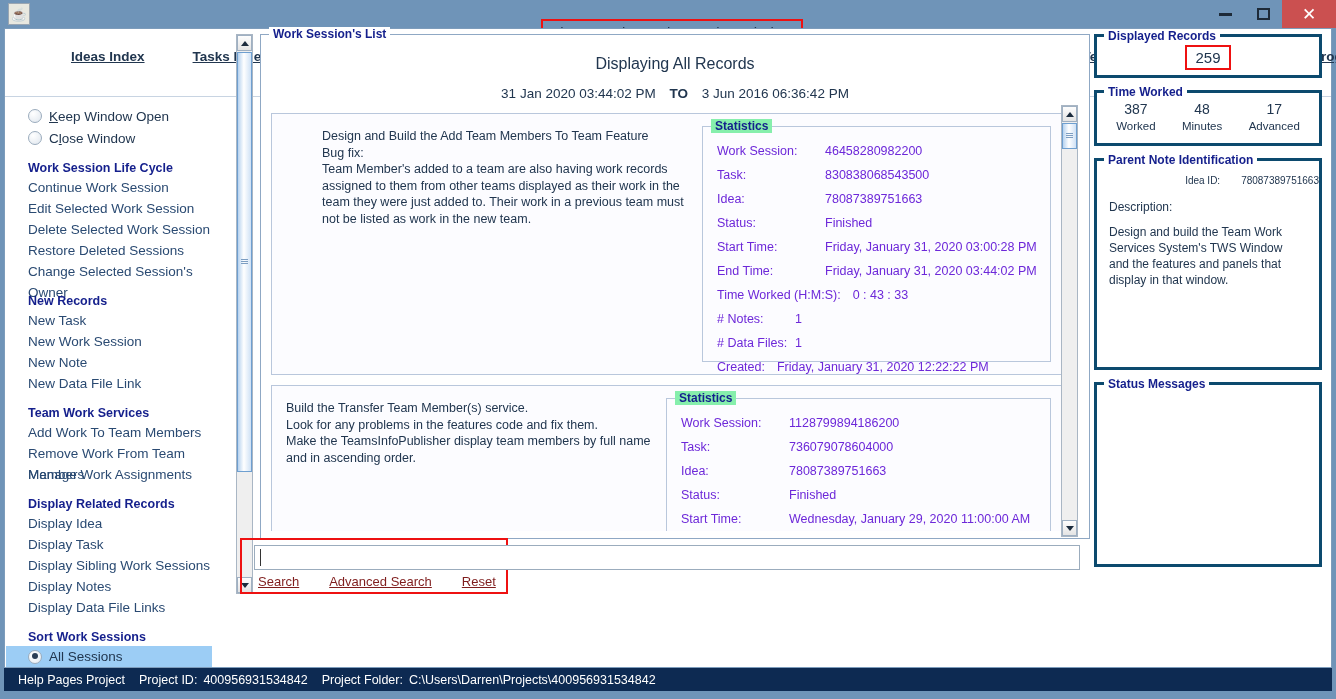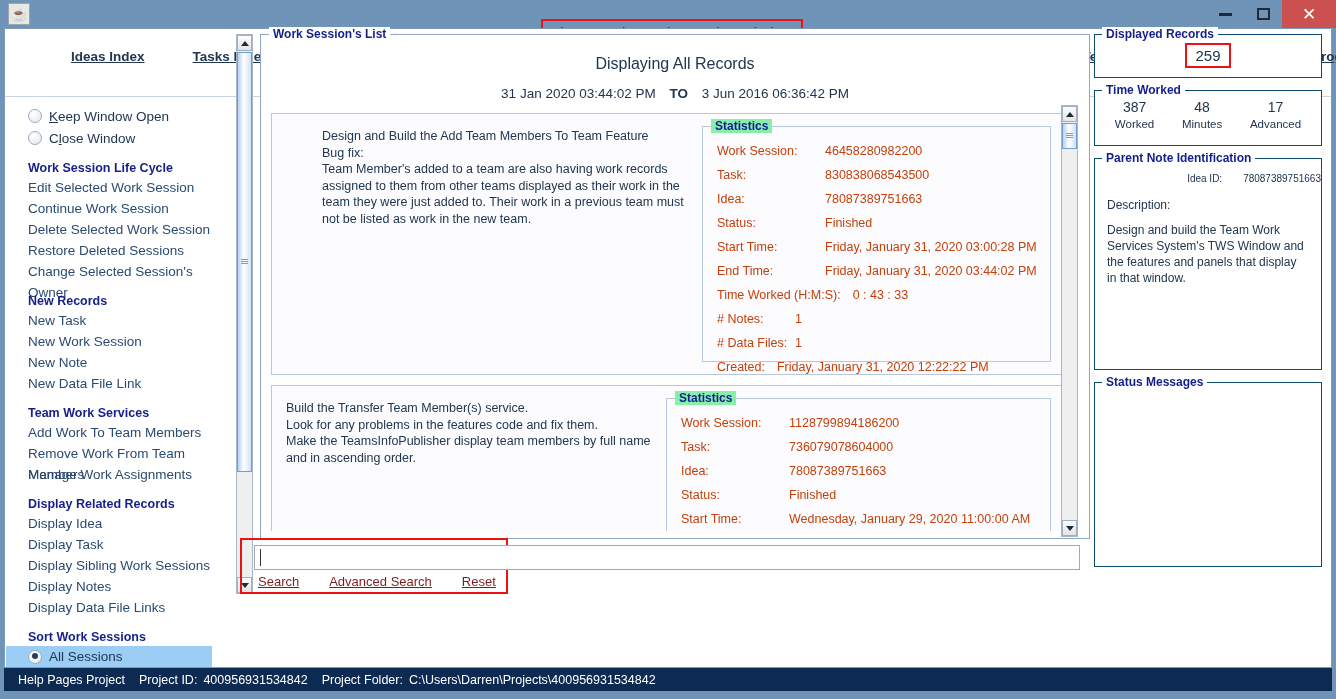--- a/index.html
+++ b/index.html
@@ -74,41 +74,41 @@
   .disp-range{text-align:center;font-size:13.5px;color:#21364f;margin-top:13px;}
   .disp-range .to{font-weight:bold;margin:0 10px;}
 
   .records{position:absolute;left:10px;top:78px;width:795px;height:418px;overflow:hidden;}
   .record{border:1px solid #b9c7dc;box-sizing:border-box;background:#fcfcff;margin-bottom:10px;
           display:flex;padding:8px 0 8px 0;}
   .rec-desc{width:370px;padding:6px 10px 6px 14px;font-size:12.5px;color:#21364f;line-height:16.5px;}
   .rec-stats{position:relative;flex:1;margin:4px 14px 4px 0;border:1px solid #b9c7dc;box-sizing:border-box;
              background:#fcfcff;padding:12px 0 8px 0;}
   .rec-stats .grp-title{background:#86efac;}
-  .srow{display:flex;font-size:12.5px;color:#c2410c;line-height:24px;padding-left:14px;}
+  .srow{display:flex;font-size:12.5px;color:#6d28d9;line-height:24px;padding-left:14px;}
   .srow .k{width:108px;flex:none;}
   .srow .v{white-space:nowrap;}
   .srow.inline .k{width:auto;margin-right:12px;}
 
   
   .vsb-center{left:1057px;top:176px;height:432px;}
   .vsb-center .thumb{top:17px;height:26px;}
 
   
   .searchbox{position:absolute;left:236px;top:609px;width:268px;height:56px;
              border:2px solid #ee1111;box-sizing:border-box;}
   .search-input{position:absolute;left:250px;top:616px;width:826px;height:25px;border:1px solid #9bacbd;
                 box-sizing:border-box;background:#fff;}
   .search-input .caret{position:absolute;left:5px;top:3px;width:1px;height:17px;background:#333;}
   .search-links{position:absolute;left:254px;top:645px;display:flex;gap:0;}
   .slink{font-size:13px;color:#7f1d1d;text-decoration:underline;margin-right:30px;cursor:default;white-space:nowrap;}
 
   
   .rightbar{position:absolute;left:1090px;top:105px;width:228px;height:553px;}
-  .rgroup{position:relative;border:1px solid #0c4a6e;box-sizing:border-box;background:#fff;margin-bottom:12px;}
+  .rgroup{position:relative;border:3px solid #0c4a6e;box-sizing:border-box;background:#fff;margin-bottom:12px;}
   .rgroup .grp-title{top:-8px;left:7px;}
   .rec-count-box{margin:12px auto 10px auto;width:46px;border:2px solid #ee1111;box-sizing:border-box;
                  text-align:center;font-size:15px;color:#21364f;padding:2px 0;}
   .tw-row{display:flex;justify-content:space-around;padding:12px 6px 8px 6px;}
   .tw-cell{text-align:center;}
   .tw-num{font-size:14px;color:#21364f;}
   .tw-lbl{font-size:11.5px;color:#21364f;margin-top:3px;}
   .pid-row{display:flex;font-size:10px;color:#21364f;padding:14px 0 0 12px;justify-content:flex-end;}
   .pid-row .k{width:56px;flex:none;}
   .pid-desc-lbl{font-size:12px;color:#21364f;padding:14px 0 0 12px;}
@@ -166,22 +166,22 @@
       <div class="radio-row">
         <span class="radio"></span>
         <span class="side-lbl"><span class="u">K</span>eep Window Open</span>
       </div>
       <div class="radio-row">
         <span class="radio"></span>
         <span class="side-lbl">C<span class="u">l</span>ose Window</span>
       </div>
 
       <div class="side-head">Work Session Life Cycle</div>
+      <div class="side-link">Continue Work Session</div>
       <div class="side-link">Edit Selected Work Session</div>
-      <div class="side-link">Continue Work Session</div>
       <div class="side-link">Delete Selected Work Session</div>
       <div class="side-link">Restore Deleted Sessions</div>
       <div class="side-link">Change Selected Session's Owner</div>
 
       <div class="side-head">New Records</div>
       <div class="side-link">New Task</div>
       <div class="side-link">New Work Session</div>
       <div class="side-link">New Note</div>
       <div class="side-link">New Data File Link</div>
 

